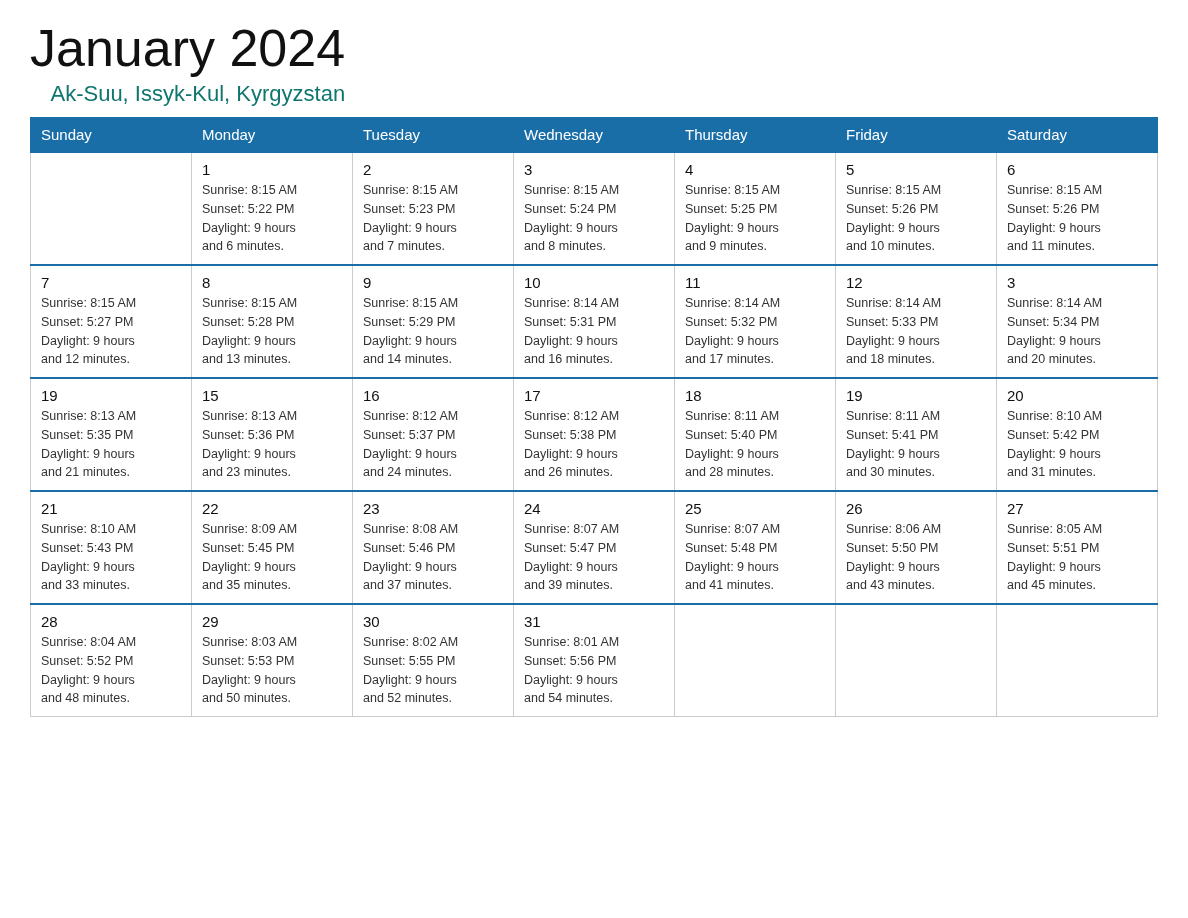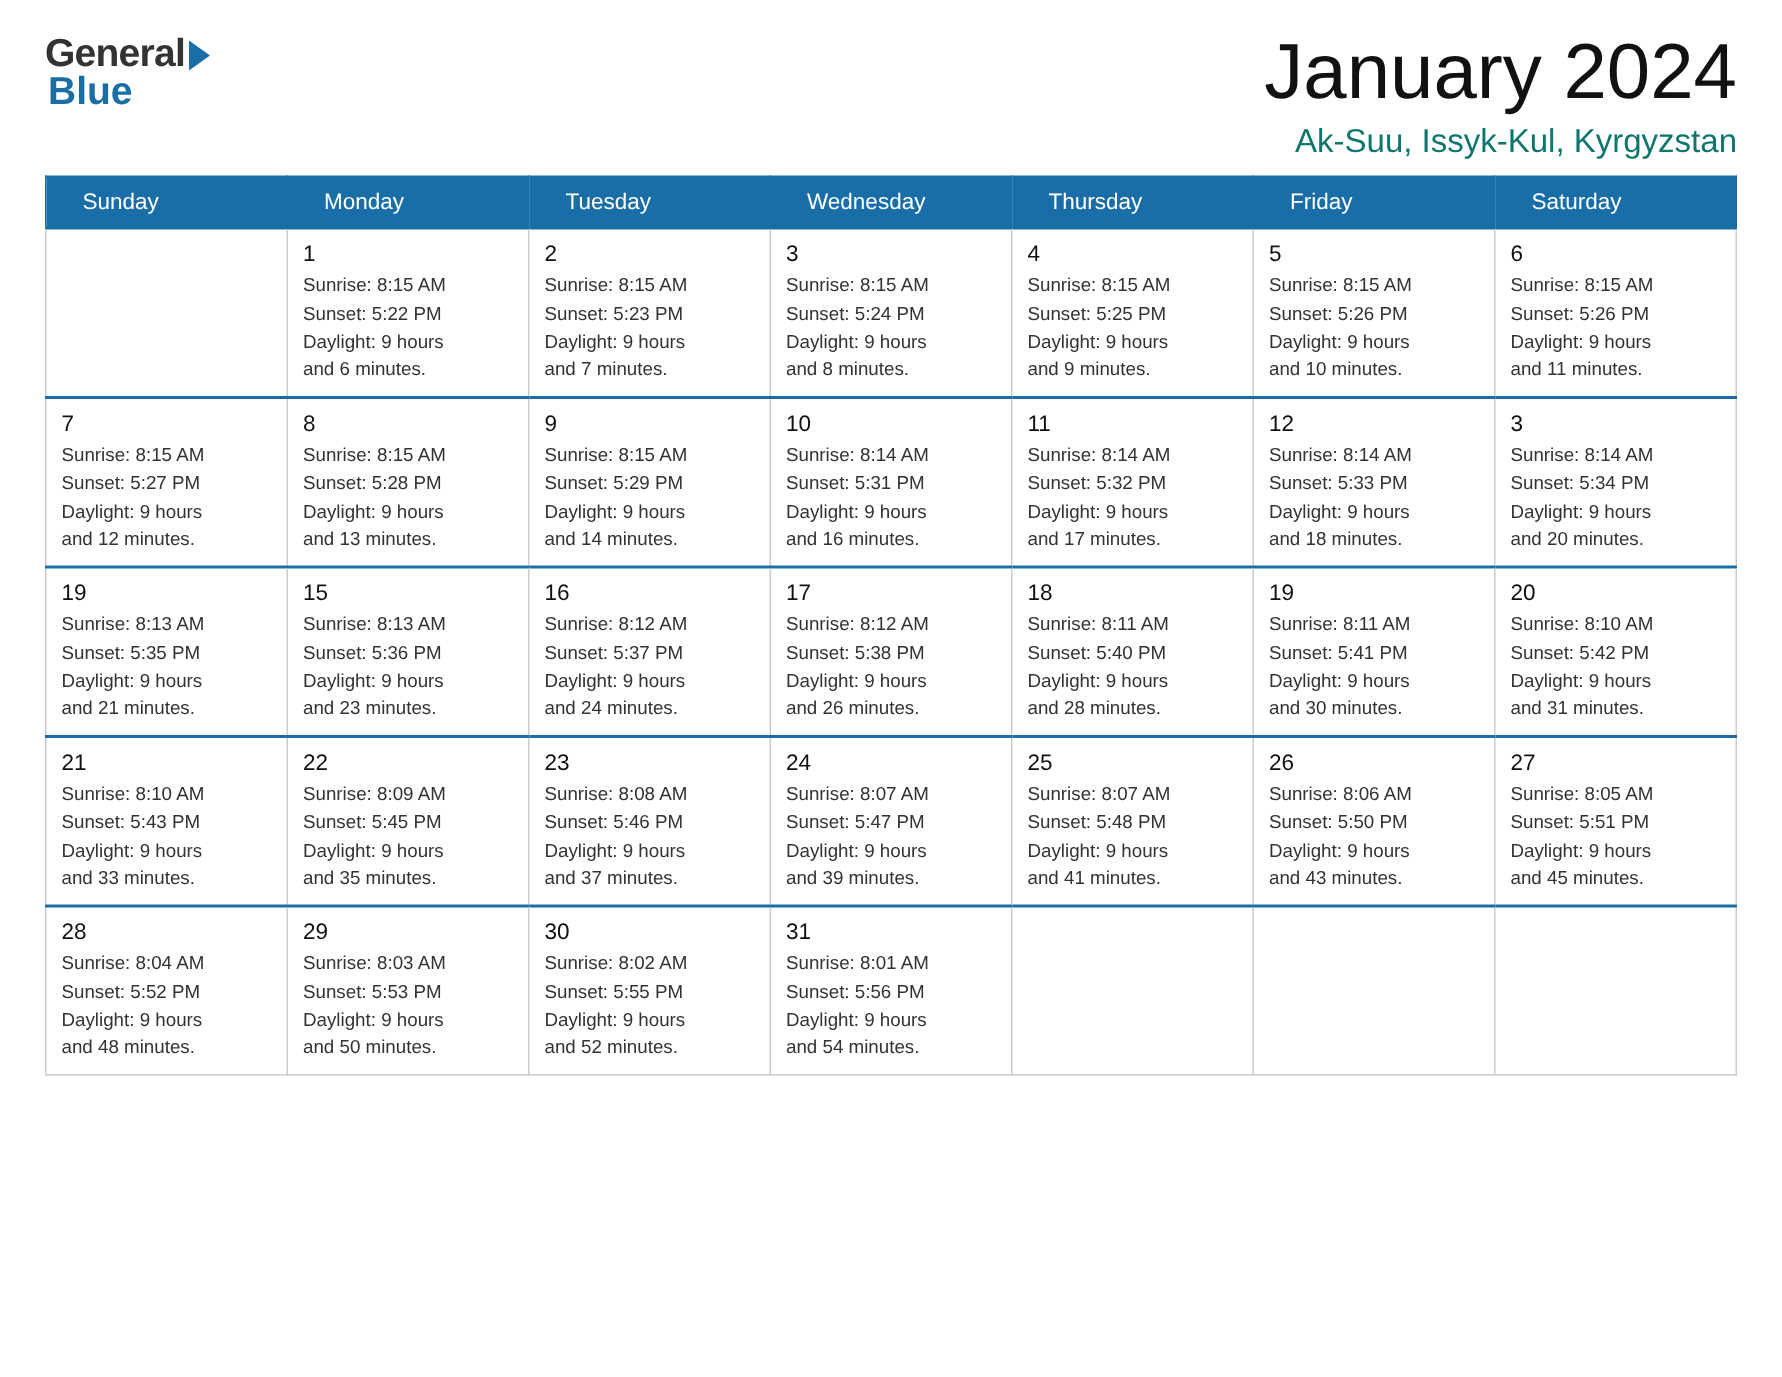--- a/index.html
+++ b/index.html
@@ -64,21 +64,21 @@
     .calendar {
       width: 100%;
       border-collapse: collapse;
       margin-top: 10px;
     }
     .calendar th {
       background-color: #1a6ea8;
       color: #fff;
       font-size: 15px;
       font-weight: normal;
-      padding: 8px 24px;
+      padding: 8px 10px;
       text-align: left;
       border: 1px solid #1a6ea8;
     }
     .calendar td {
       vertical-align: top;
       padding: 8px 10px;
       border: 1px solid #ccc;
       border-top: 2px solid #1a6ea8;
       font-size: 13px;
       color: #333;
@@ -98,27 +98,20 @@
     .day-info {
       font-size: 12.5px;
       color: #333;
       line-height: 1.5;
     }
   </style>
 </head>
 <body>
 
 <div class="header">
-  <div class="logo">
-    <div class="logo-top">
-      <span class="logo-general">General</span>
-      <div class="logo-triangle"></div>
-    </div>
-    <span class="logo-bottom">Blue</span>
-  </div>
   <div class="title-section">
     <div class="month-title">January 2024</div>
     <div class="location-title">Ak-Suu, Issyk-Kul, Kyrgyzstan</div>
   </div>
 </div>
 
 <table class="calendar">
   <thead>
     <tr>
     <th>Sunday</th>

